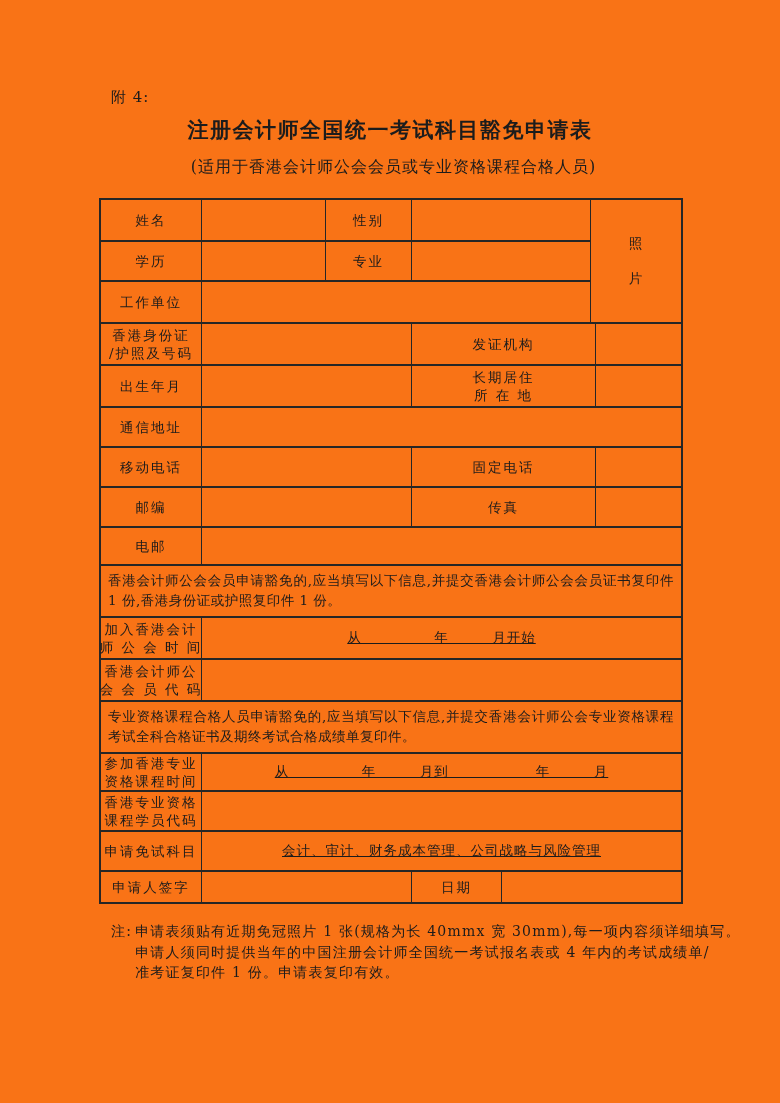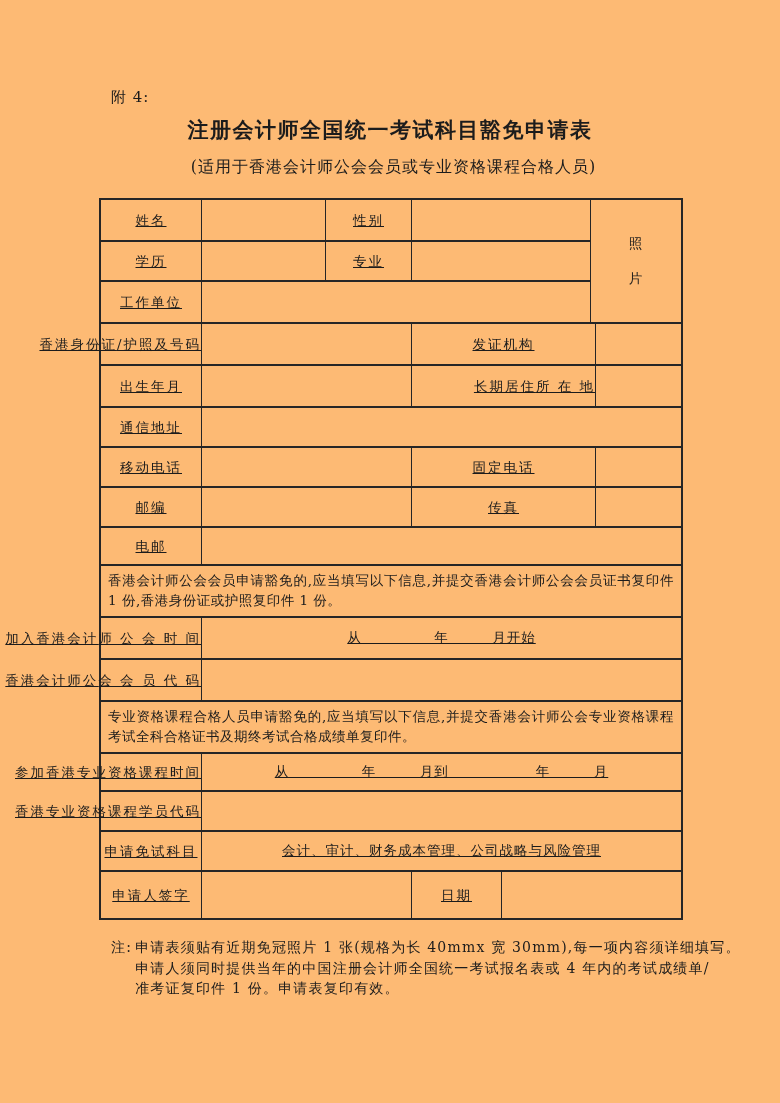--- a/index.html
+++ b/index.html
@@ -4,21 +4,21 @@
 <style>
   html, body {
     margin: 0;
     padding: 0;
     background: #ffffff;
     width: 780px;
     height: 1103px;
     font-family: "DejaVu Serif", "Liberation Serif", serif;
     color: #1c1c1c;
   }
-  .page { position: relative; width: 780px; height: 1103px; background: #fdba74; overflow: hidden; }
+  .page { position: relative; width: 780px; height: 1103px; background: #f97316; overflow: hidden; }
 
   .attach {
     margin: 88px 0 0 111px;
     font-size: 15px;
     letter-spacing: 1px;
   }
   .title {
     margin-top: 9px;
     text-align: center;
     font-family: "DejaVu Sans", "Liberation Sans", sans-serif;
@@ -49,38 +49,37 @@
     border-left: 1.5px solid #262626;
     box-sizing: border-box;
     display: flex;
     align-items: center;
   }
   .r > .c:first-child { border-left: none; }
 
   .h38 { height: 38px; }
   .h40 { height: 40px; }
   .h42 { height: 42px; }
-  .h44 { height: 48px; }
+  .h44 { height: 32px; }
 
   .wLab  { width: 100px; }
   .wV1   { width: 124px; }
   .wL2   { width: 86px;  }
   .wV210 { width: 210px; }
   .wL3   { width: 184px; }
   .wDate { width: 90px;  }
   .fx    { flex: 1; }
 
   .lab {
     justify-content: center;
     text-align: center;
     letter-spacing: 2px;
     line-height: 1.35;
-    text-decoration: underline;
-  }
-  .twoline { flex-direction: row; justify-content: flex-end; }
+  }
+  .twoline { flex-direction: column; justify-content: center; }
   .twoline span { display: block; white-space: pre; }
 
   .photo {
     width: 91px;
     border-left: 1.5px solid #262626;
     box-sizing: border-box;
     display: flex;
     flex-direction: column;
     align-items: center;
     justify-content: center;

